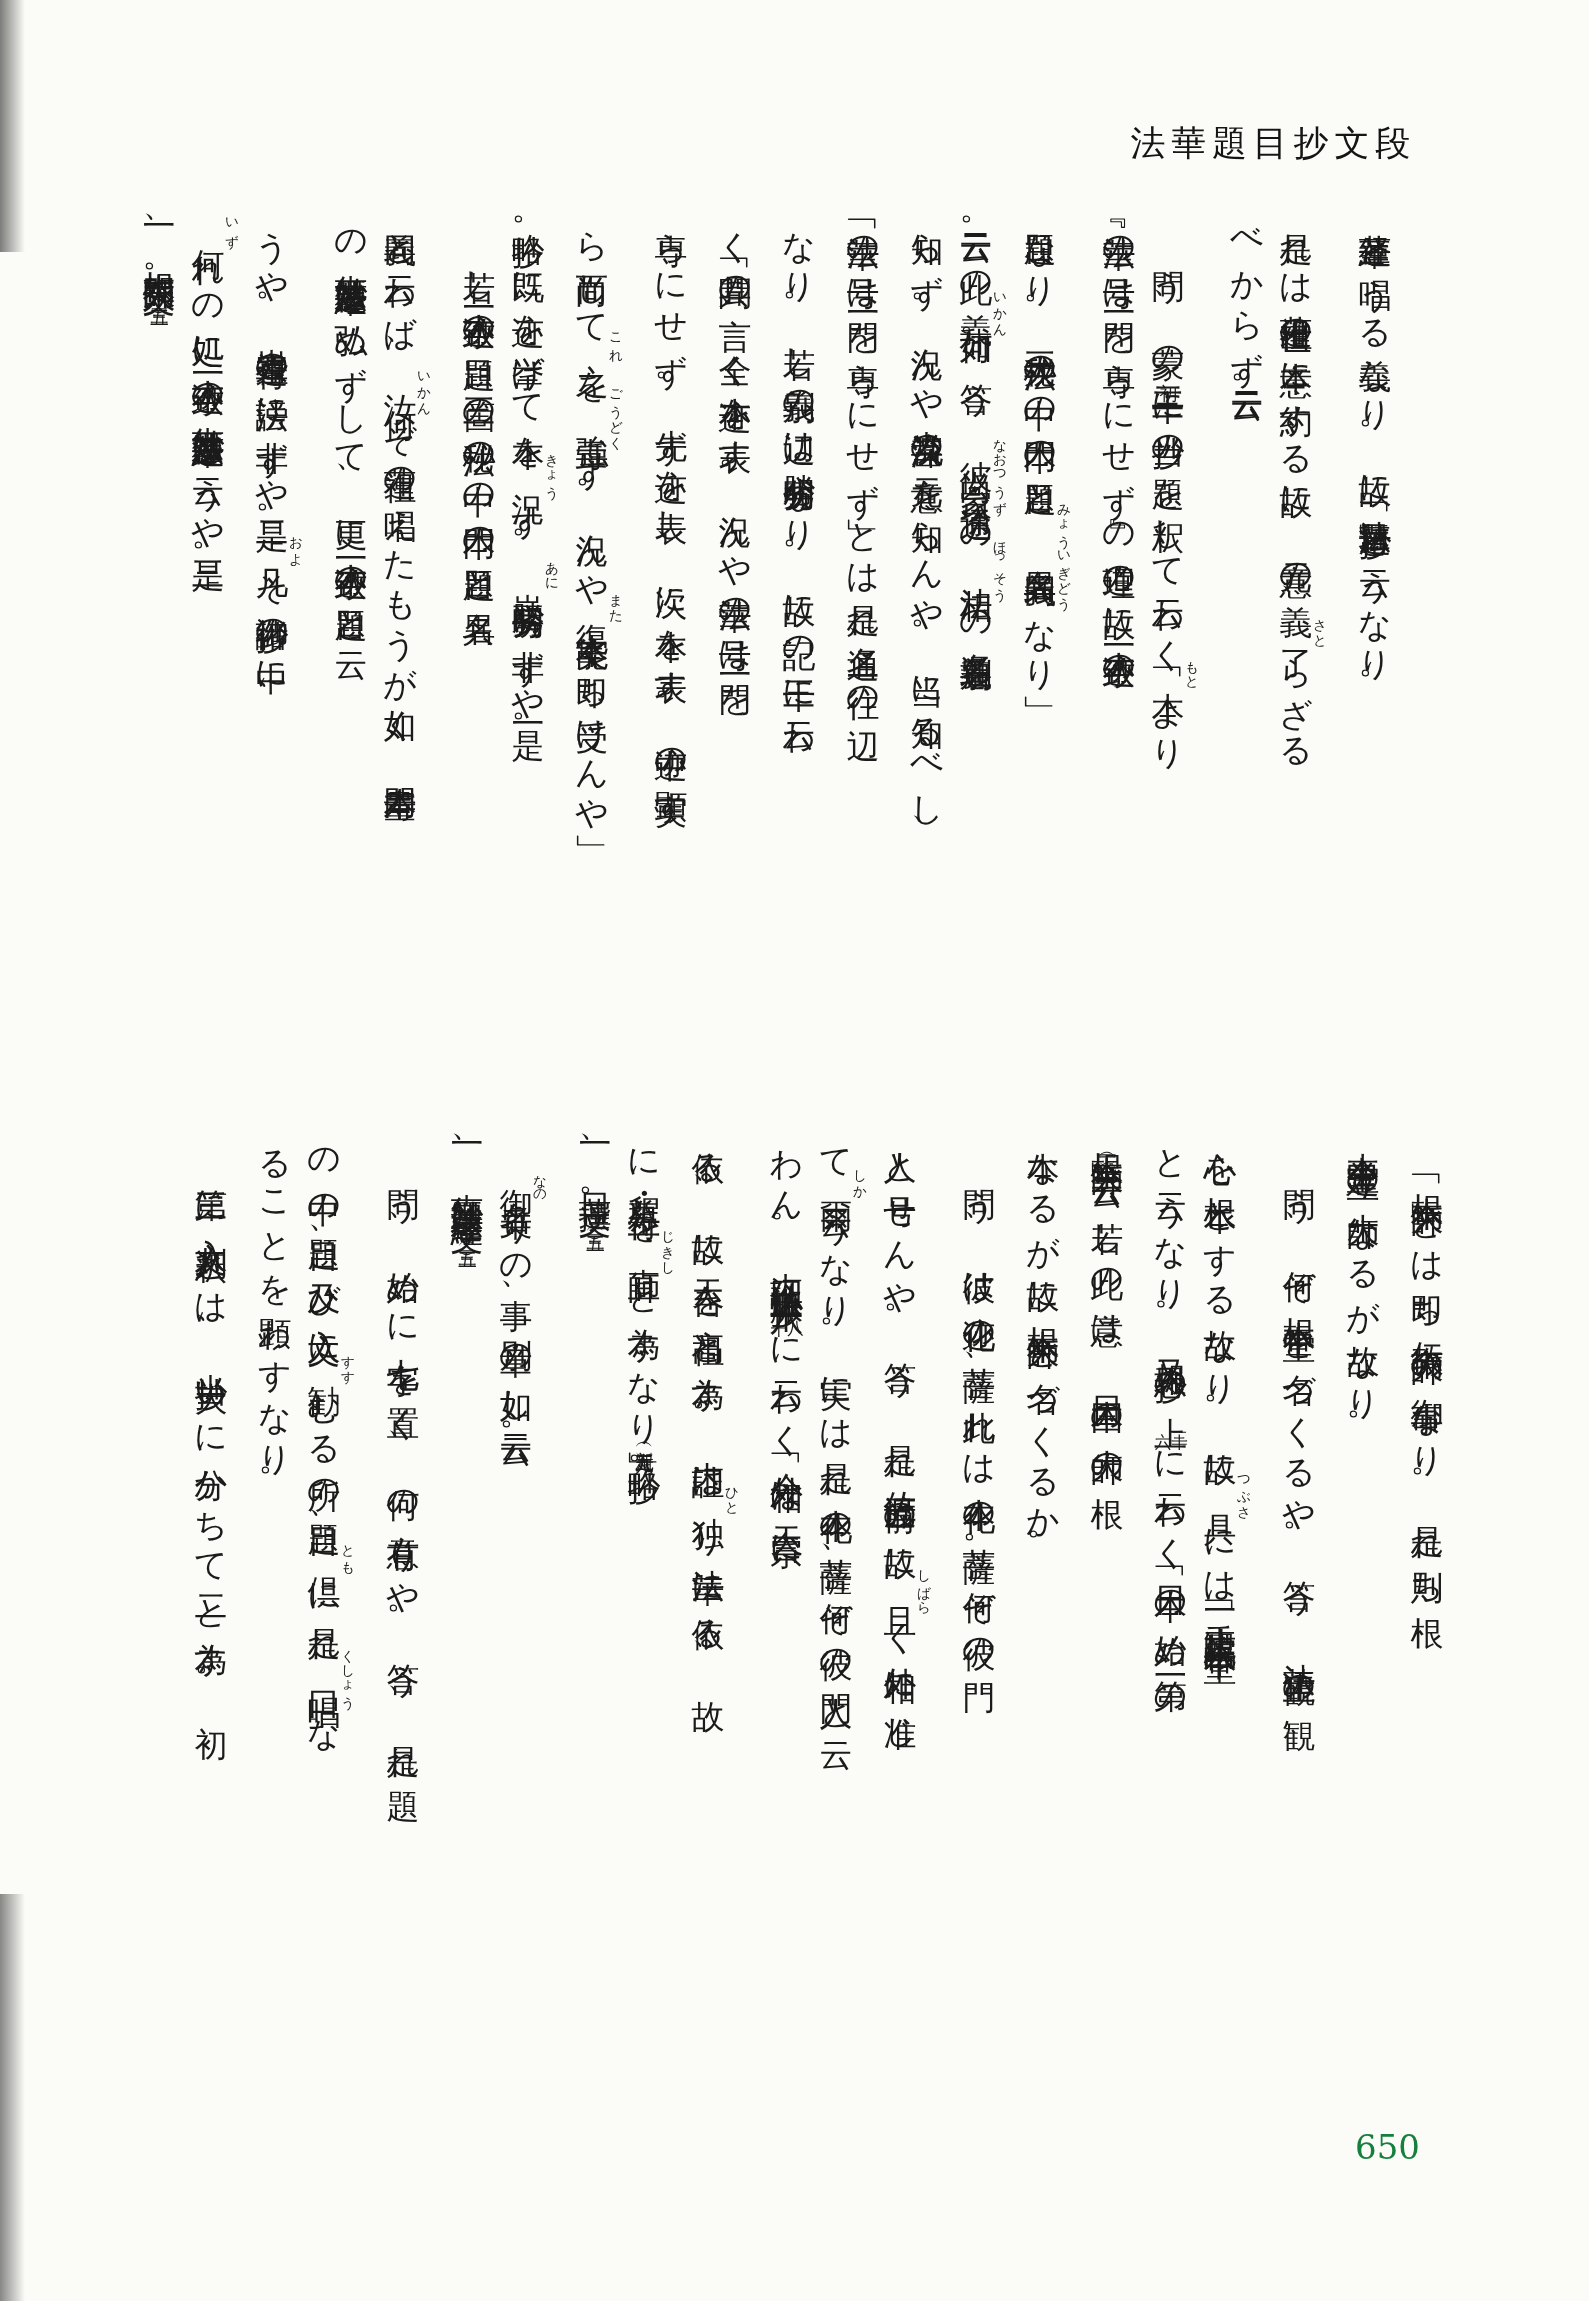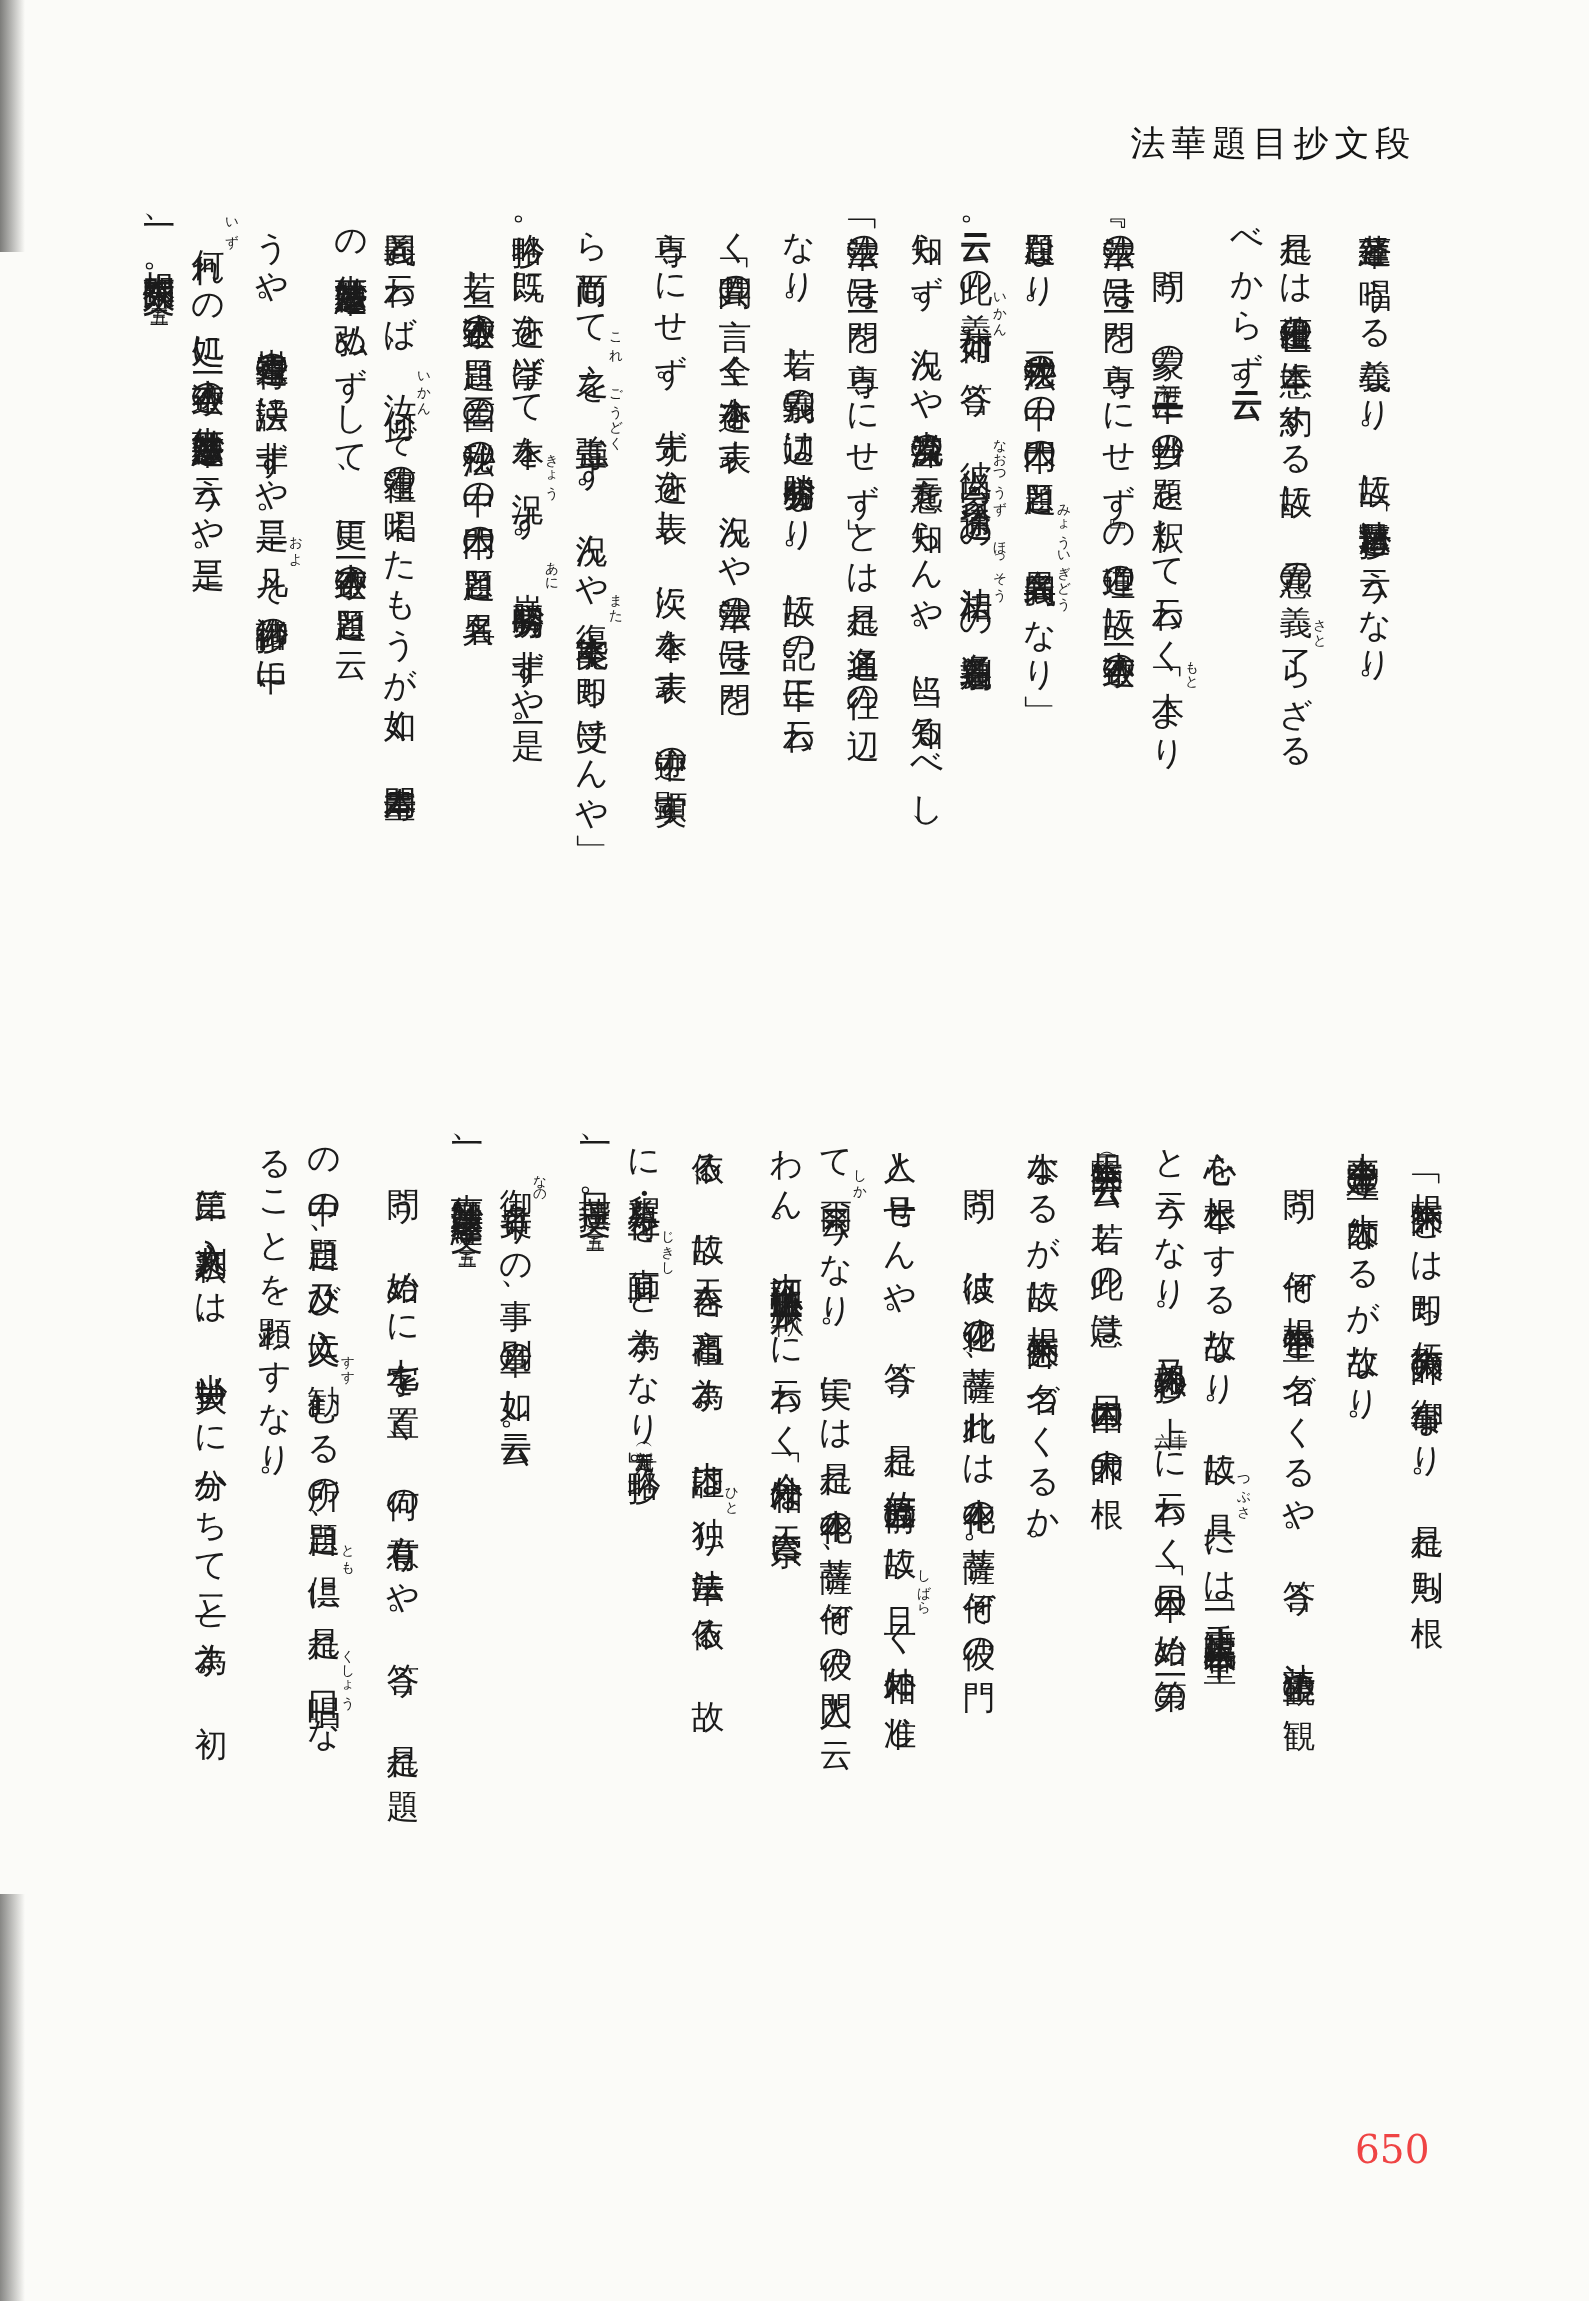--- a/index.html
+++ b/index.html
@@ -30,21 +30,21 @@
   .block-bottom{top:1126px;right:146px;height:1009px;letter-spacing:3.9px;}
   .col{width:64px;margin:0;}
   .col.indent{padding-top:37px;}
   ruby{ruby-align:center;}
   rt{font-size:13.6px;letter-spacing:0;font-family:"Liberation Serif","DejaVu Serif",serif;}
   .sm{font-size:18.4px;letter-spacing:1px;}
   .wari{display:inline-block;direction:rtl;writing-mode:horizontal-tb;line-height:1;vertical-align:baseline;}
   .wari .wv{display:inline-block;direction:ltr;writing-mode:vertical-rl;font-size:16.5px;letter-spacing:1px;line-height:1;}
   .page-number{
     position:absolute;left:1355px;top:2127px;
-    font-size:39px;color:#ef4444;font-family:"DejaVu Serif","Liberation Serif",serif;text-align:center;
+    font-size:34px;color:#15803d;font-family:"DejaVu Serif","Liberation Serif",serif;text-align:center;
   }
 </style>
 </head>
 <body>
 
 <div class="page">
   <div class="binding"></div>
   <div class="binding-smudge-top"></div>
   <div class="binding-smudge-bottom"></div>
 

